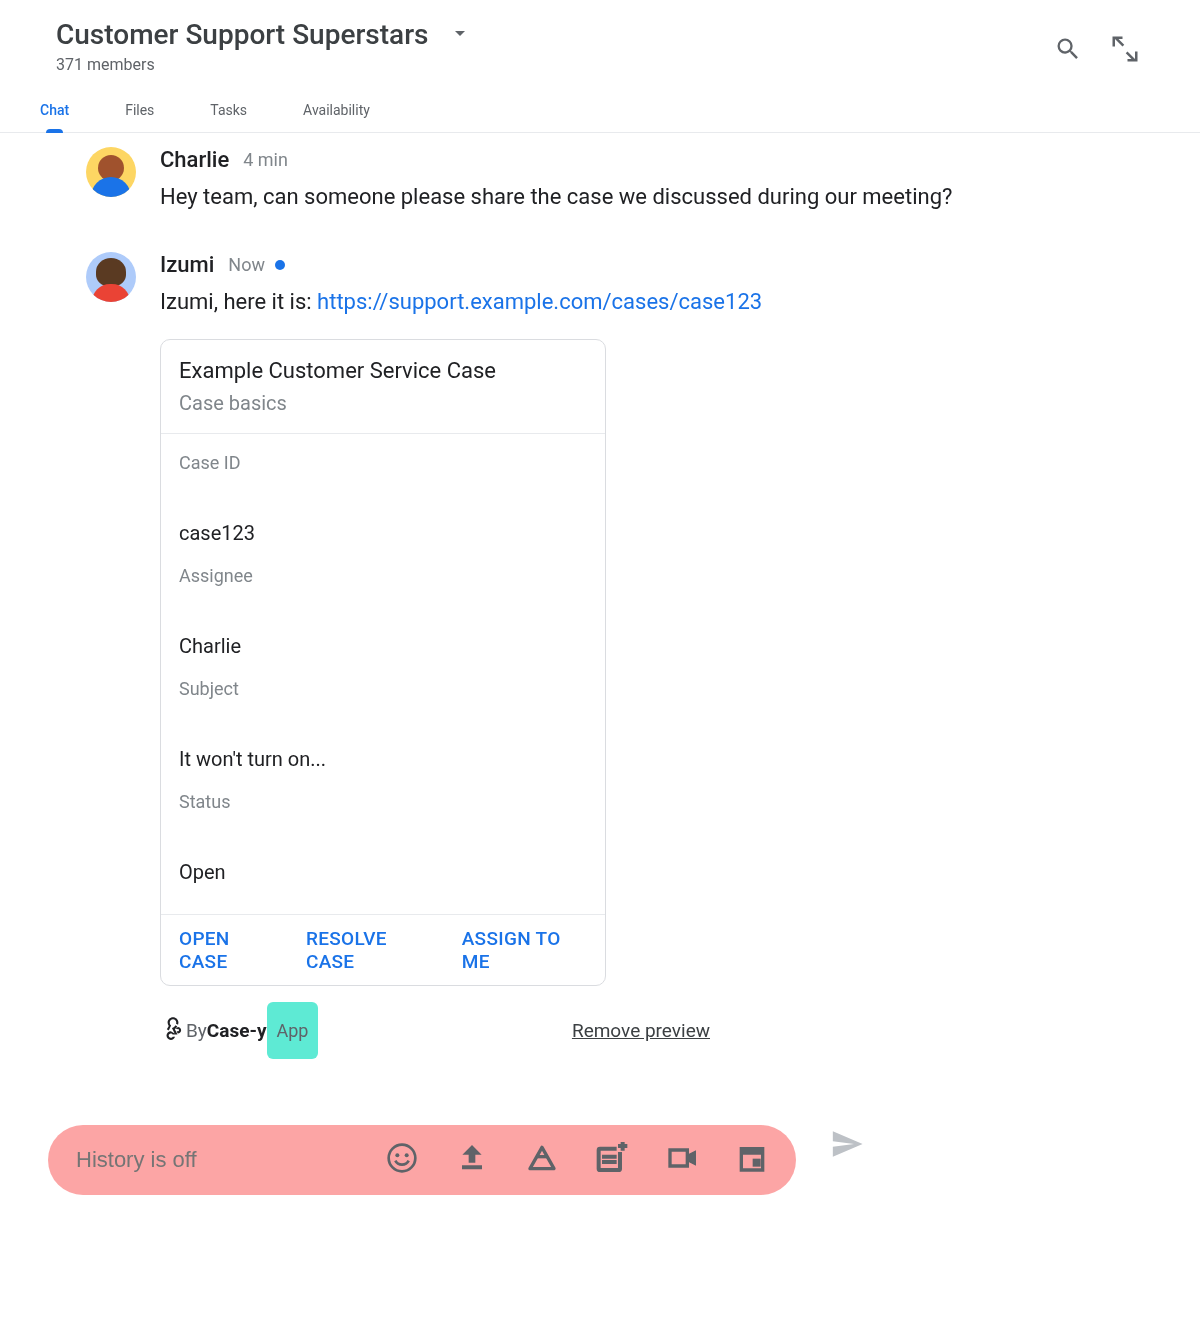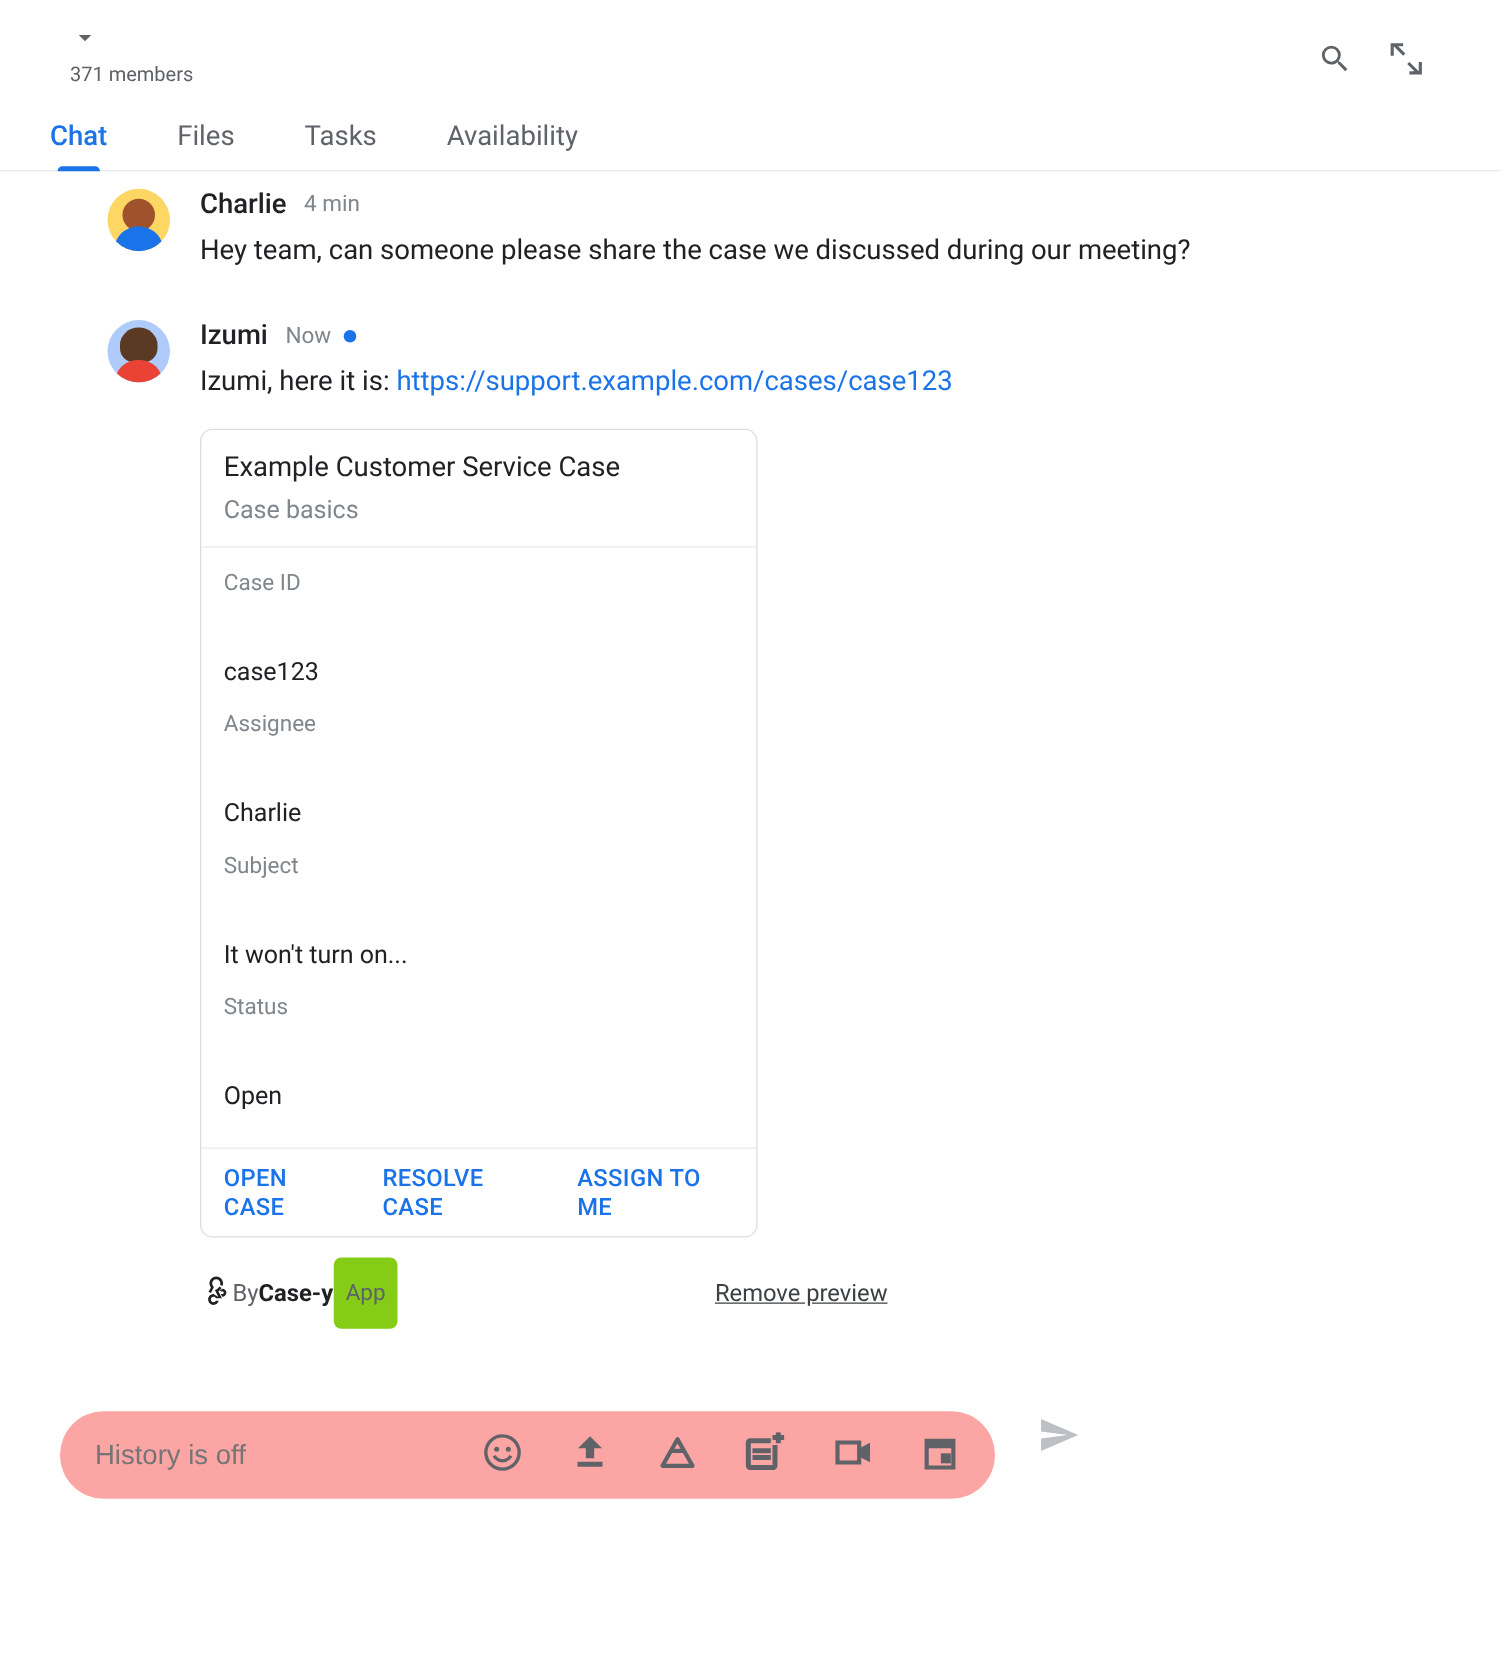--- a/index.html
+++ b/index.html
@@ -50,21 +50,21 @@
     .collapse-icon svg { width: 30px; height: 30px; }
     .tabs {
       display: flex;
       gap: 56px;
       margin-top: 28px;
       padding-left: 40px;
       border-bottom: 1px solid #e8eaed;
       position: relative;
     }
     .tab {
-      font-size: 22px;
+      font-size: 14px;
       color: #5f6368;
       padding-bottom: 14px;
       cursor: pointer;
       position: relative;
     }
     .tab.active {
       color: #1a73e8;
       font-weight: 500;
     }
     .tab.active::after {
@@ -217,21 +217,21 @@
       font-size: 19px;
       color: #5f6368;
     }
     .footer-left {
       display: flex;
       align-items: center;
     }
     .webhook-icon svg { width: 26px; height: 26px; fill: #202124; }
     .app-name { font-weight: 700; color: #202124; }
     .app-badge {
-      background: #84cc16;
+      background: #5eead4;
       color: #5f6368;
       padding: 18px 10px;
       border-radius: 6px;
       font-size: 18px;
     }
     .remove-preview {
       text-decoration: underline;
       color: #3c4043;
       cursor: pointer;
     }
@@ -269,20 +269,21 @@
       margin: 28px 24px 0 24px;
     }
   </style>
 </head>
 <body>
 
 <div class="header">
   <div class="title-row">
     <div class="title-left">
       <div class="title-main">
+        <span class="room-title">Customer Support Superstars</span>
         <span class="dropdown-arrow">
           <svg viewBox="0 0 24 24">
               <path d="M7 10l5 5 5-5z"></path>
             </svg>
         </span>
       </div>
       <div class="member-count">371 members</div>
     </div>
     <div class="header-icons">
       <span>

